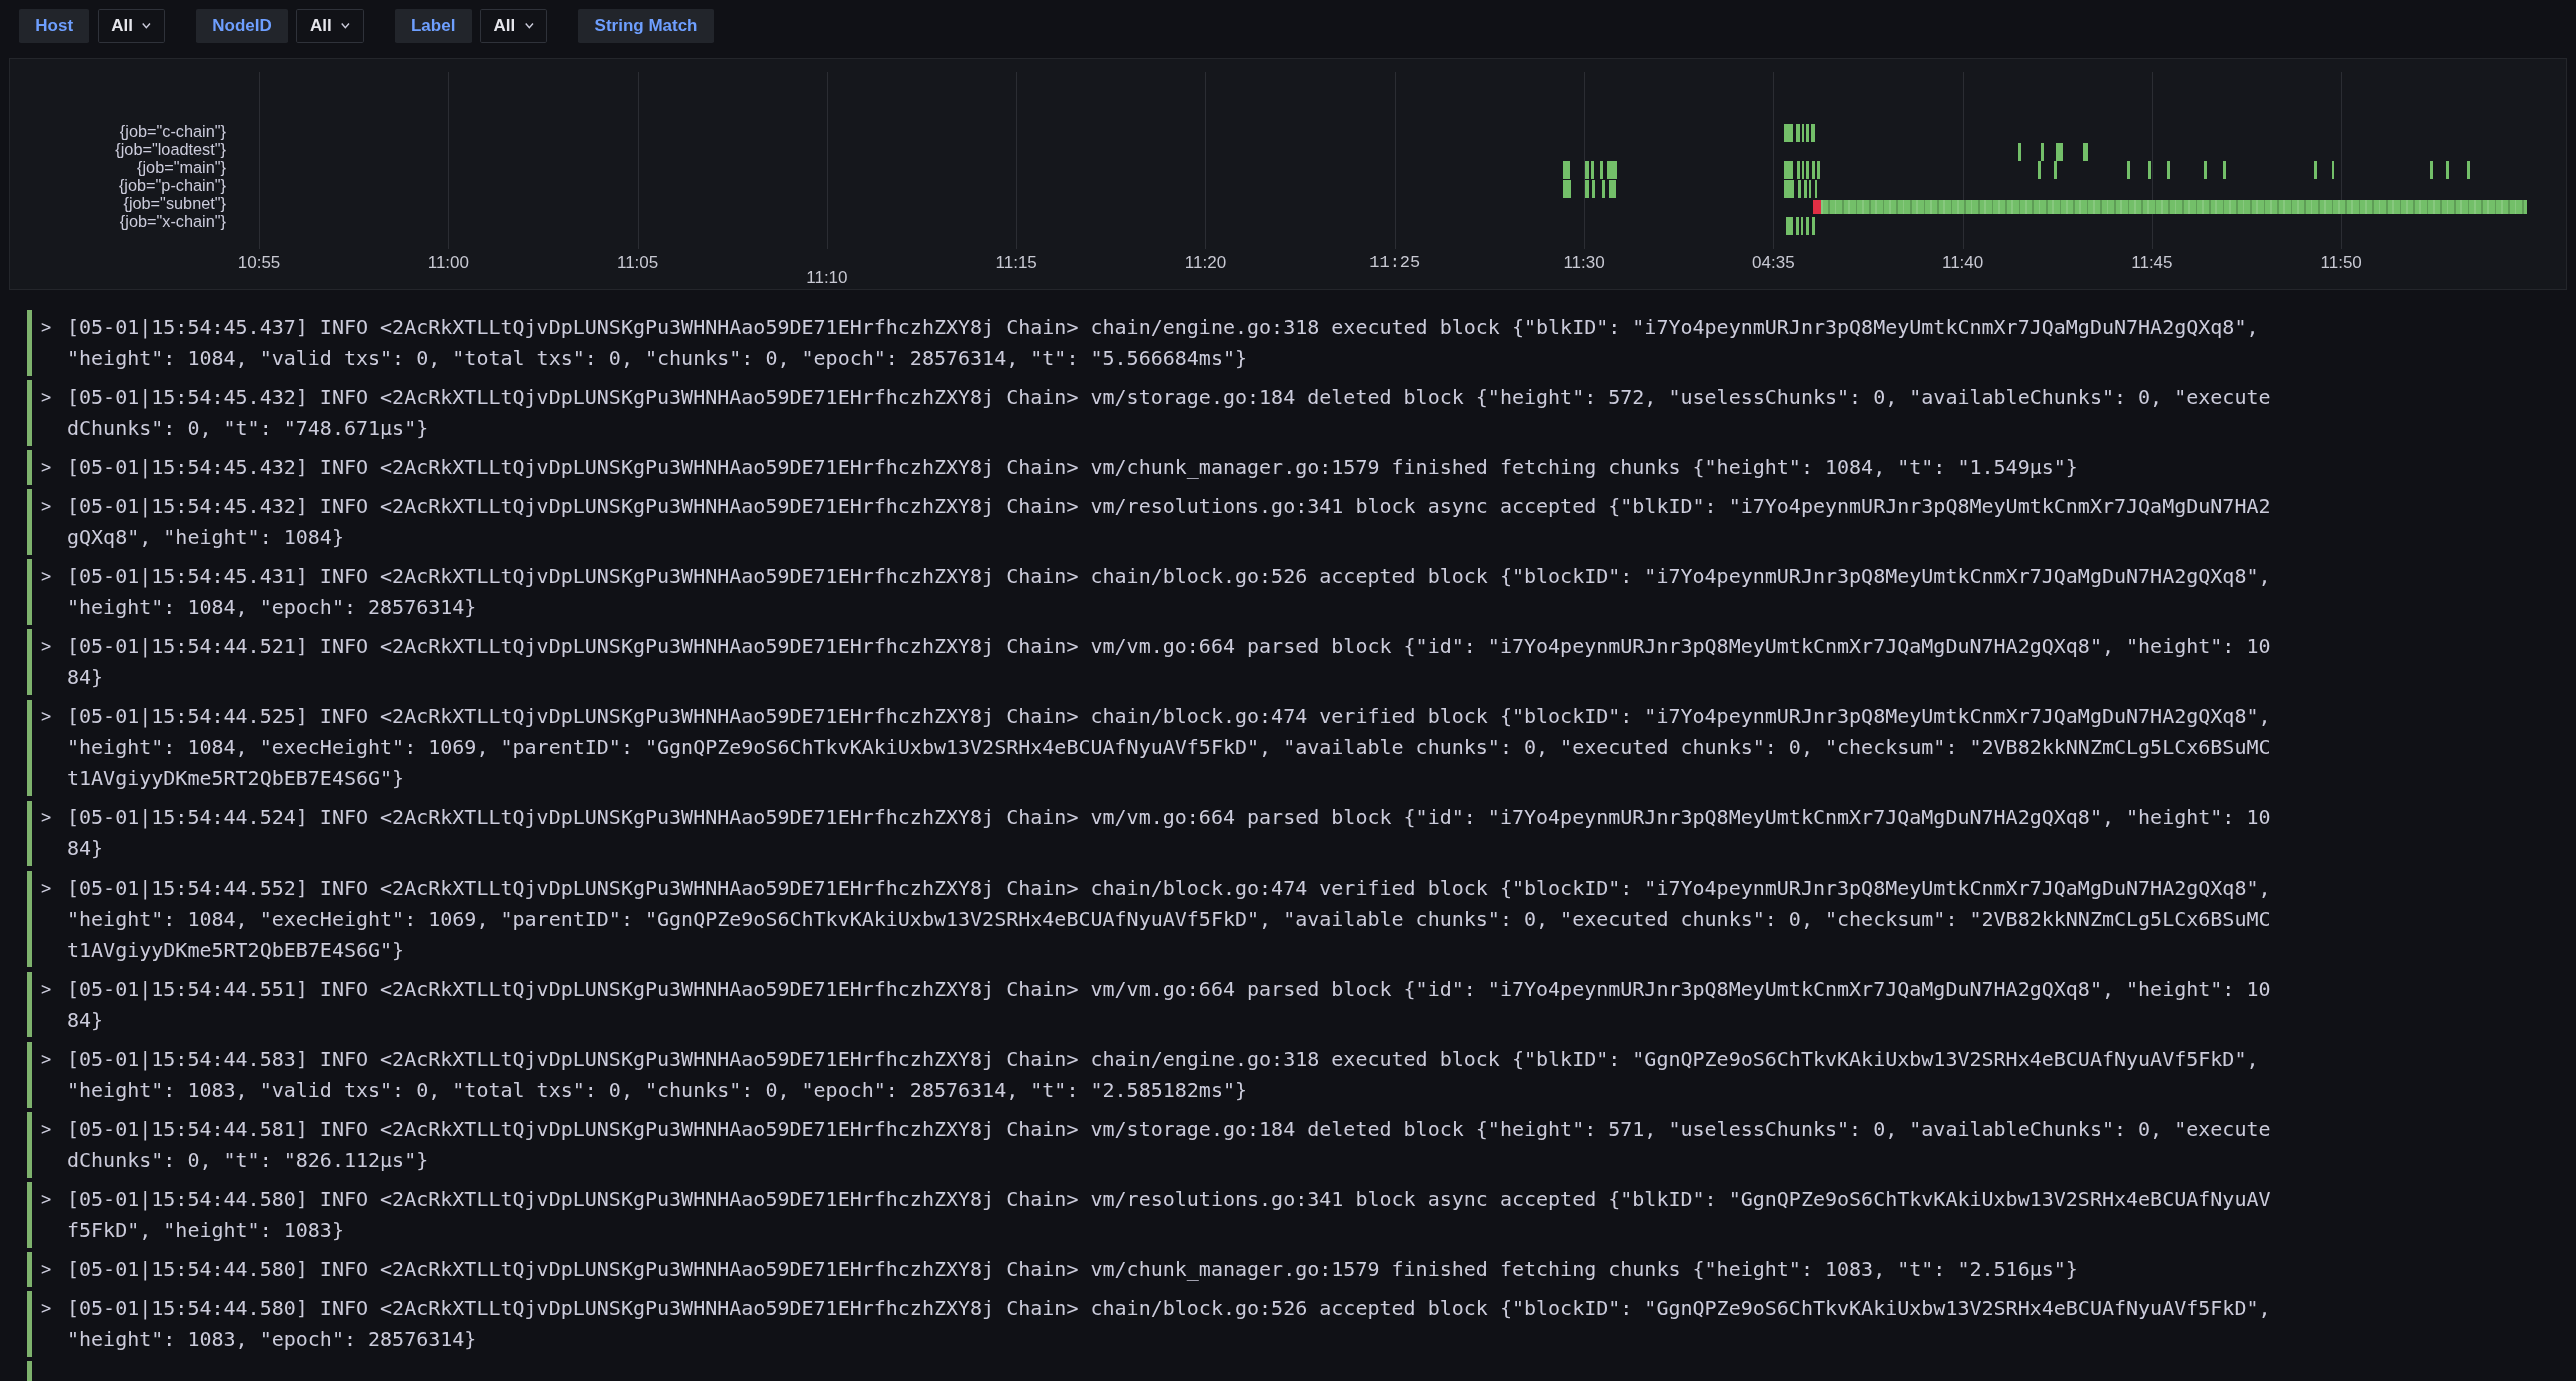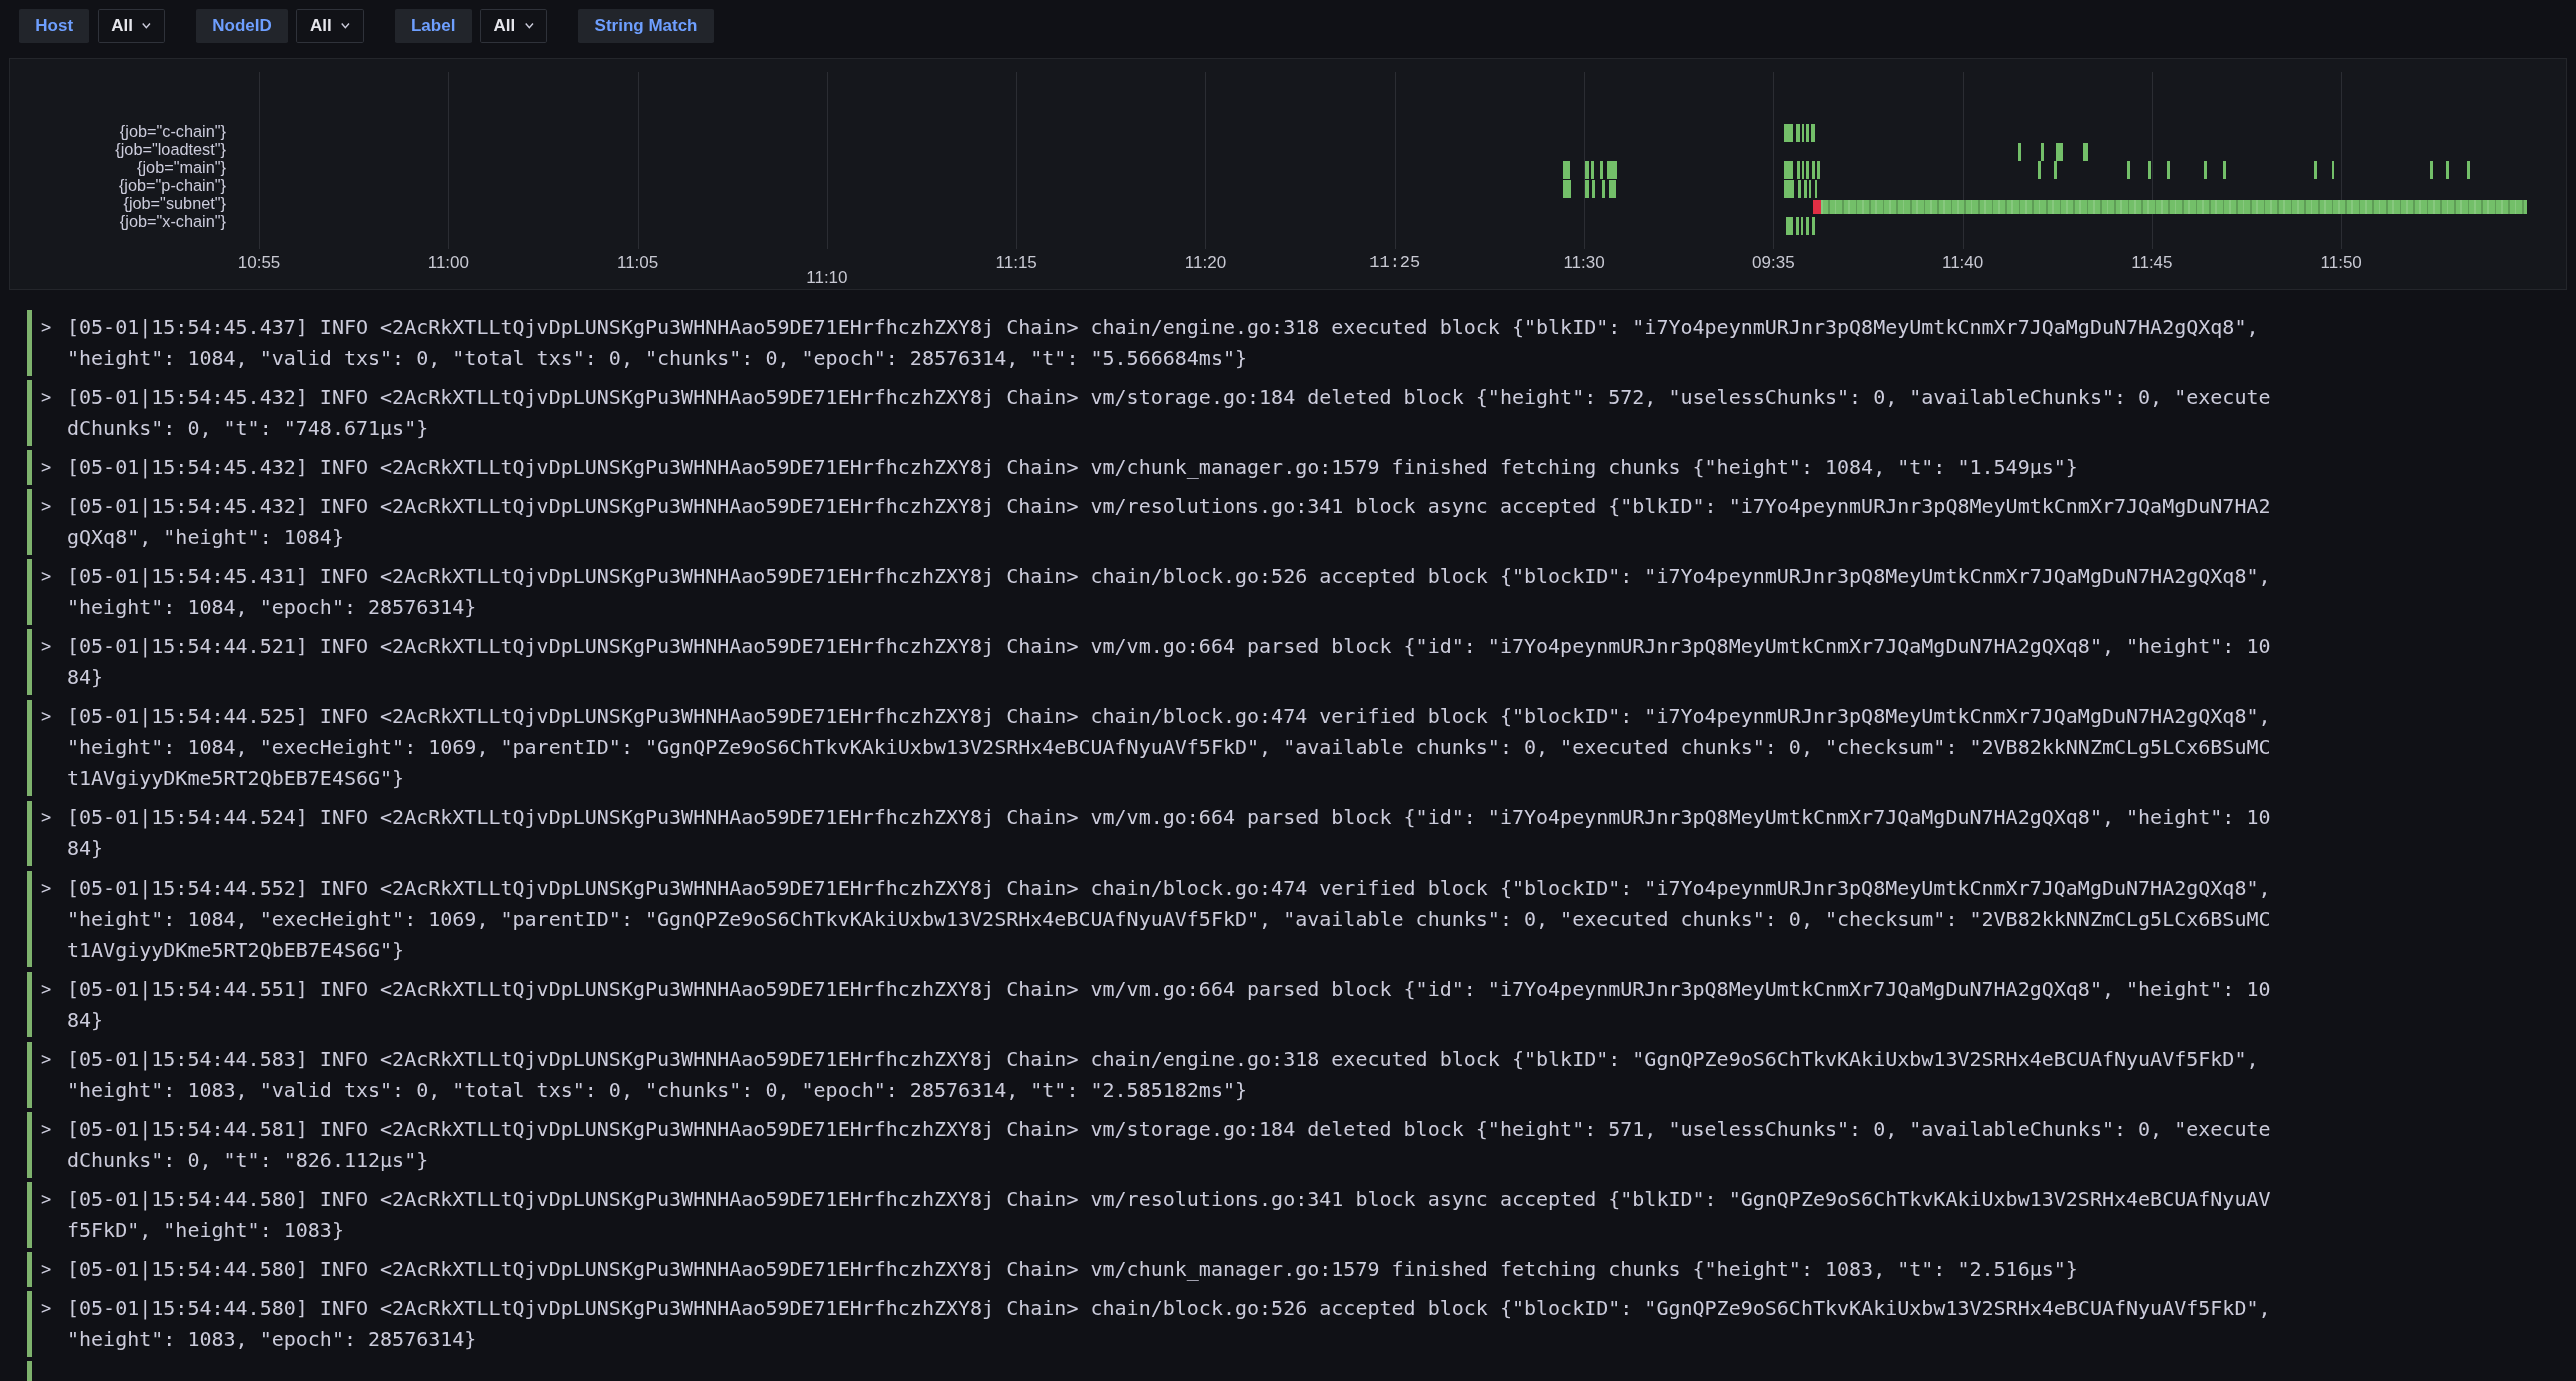--- a/index.html
+++ b/index.html
@@ -159,21 +159,21 @@
     </div>
   <div class="axis-labels" id="axis">
       <div class="axis-label" style="left: 0.78%;">10:55</div>
       <div class="axis-label" style="left: 8.96%;">11:00</div>
       <div class="axis-label" style="left: 17.14%;">11:05</div>
       <div class="axis-label" style="left: 25.32%; margin-top: 15px;">11:10</div>
       <div class="axis-label" style="left: 33.5%;">11:15</div>
       <div class="axis-label" style="left: 41.68%;">11:20</div>
       <div class="axis-label" style="left: 49.86%; font-family: Liberation Mono, monospace;">11:25</div>
       <div class="axis-label" style="left: 58.04%;">11:30</div>
-      <div class="axis-label" style="left: 66.22%;">09:35</div>
+      <div class="axis-label" style="left: 66.22%;">04:35</div>
       <div class="axis-label" style="left: 74.4%;">11:40</div>
       <div class="axis-label" style="left: 82.58%;">11:45</div>
       <div class="axis-label" style="left: 90.76%;">11:50</div>
     </div>
 </div>
 
 <div class="logs" id="logs">
     <div class="log-entry">
       <span class="chev">&gt;</span>
       <div class="msg">[05-01|15:54:45.437] INFO &lt;2AcRkXTLLtQjvDpLUNSKgPu3WHNHAao59DE71EHrfhczhZXY8j Chain&gt; chain/engine.go:318 executed block {"blkID": "i7Yo4peynmURJnr3pQ8MeyUmtkCnmXr7JQaMgDuN7HA2gQXq8", "height": 1084, "valid txs": 0, "total txs": 0, "chunks": 0, "epoch": 28576314, "t": "5.566684ms"}</div>

